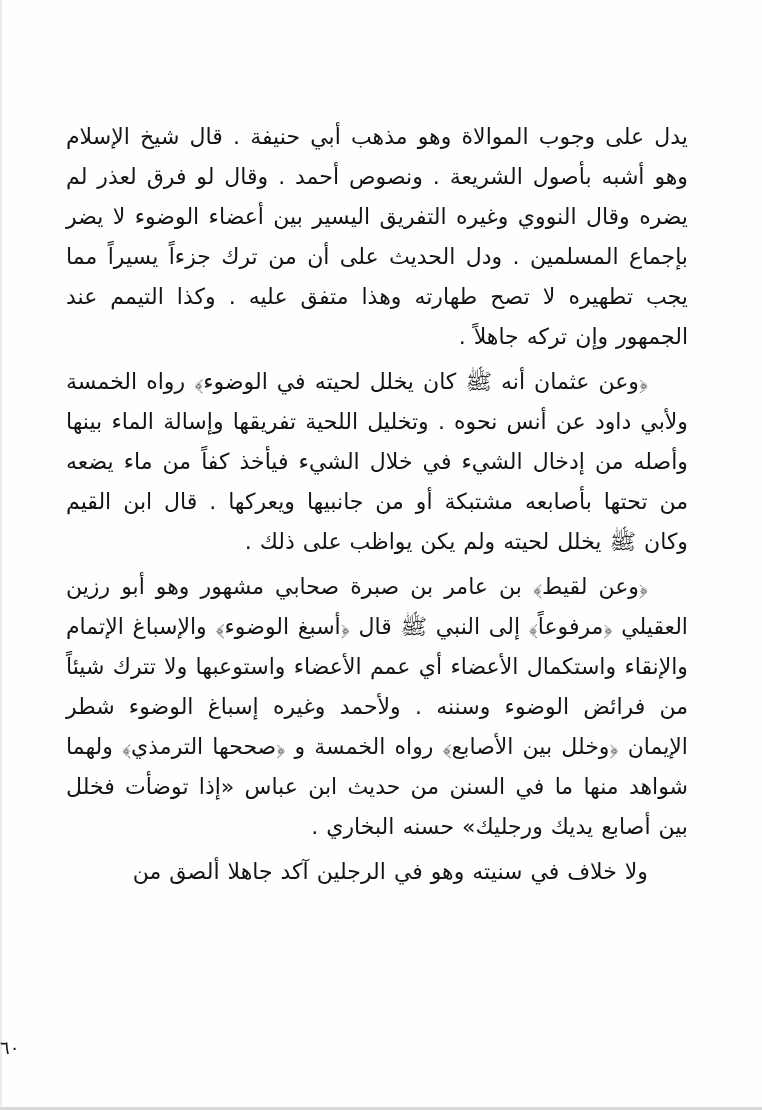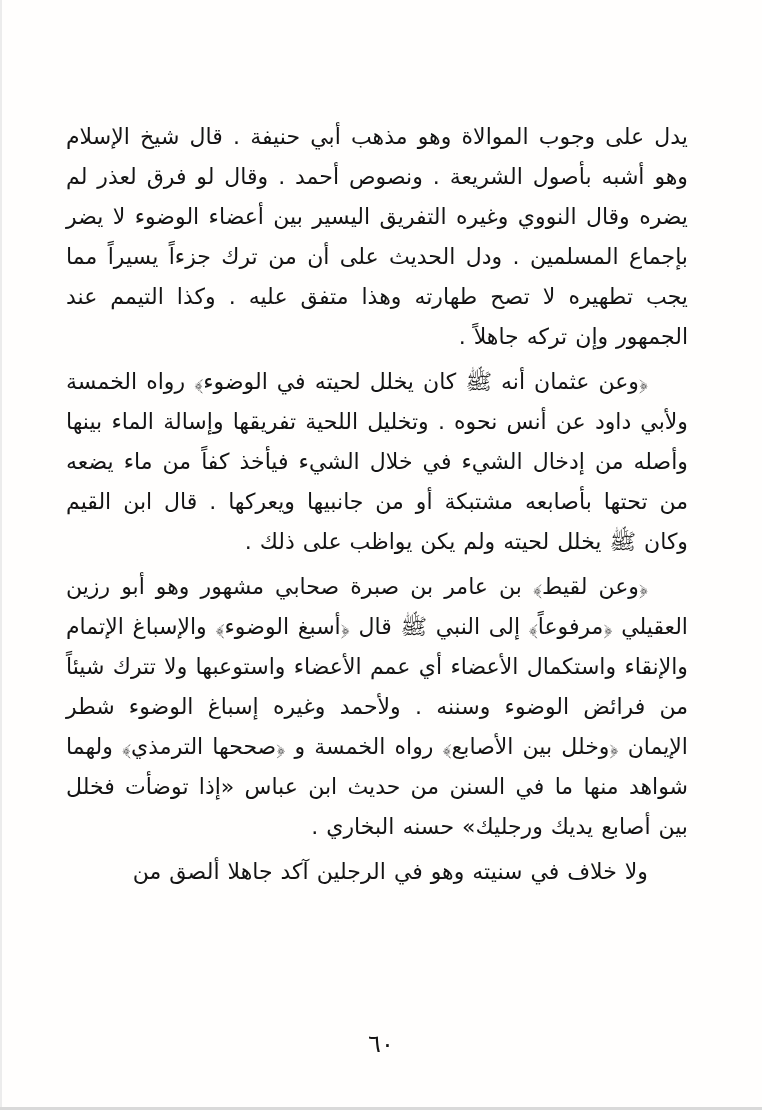--- a/index.html
+++ b/index.html
@@ -47,22 +47,22 @@
     word-spacing: 1px;
   }
   .para.indent {
     text-indent: 40px;
   }
   .page-number {
     position: absolute;
     bottom: 52px;
     left: 0;
     right: 0;
-    text-align: center;
-    font-size: 24px;
+    text-align: left;
+    font-size: 18px;
     color: #141414;
     direction: rtl;
   }
 </style>
 </head>
 <body>
 
 <div class="page">
   <div class="text-block">
     <p class="para">يدل على وجوب الموالاة وهو مذهب أبي حنيفة . قال شيخ الإسلام وهو أشبه بأصول الشريعة . ونصوص أحمد . وقال لو فرق لعذر لم يضره وقال النووي وغيره التفريق اليسير بين أعضاء الوضوء لا يضر بإجماع المسلمين . ودل الحديث على أن من ترك جزءاً يسيراً مما يجب تطهيره لا تصح طهارته وهذا متفق عليه . وكذا التيمم عند الجمهور وإن تركه جاهلاً .</p>

